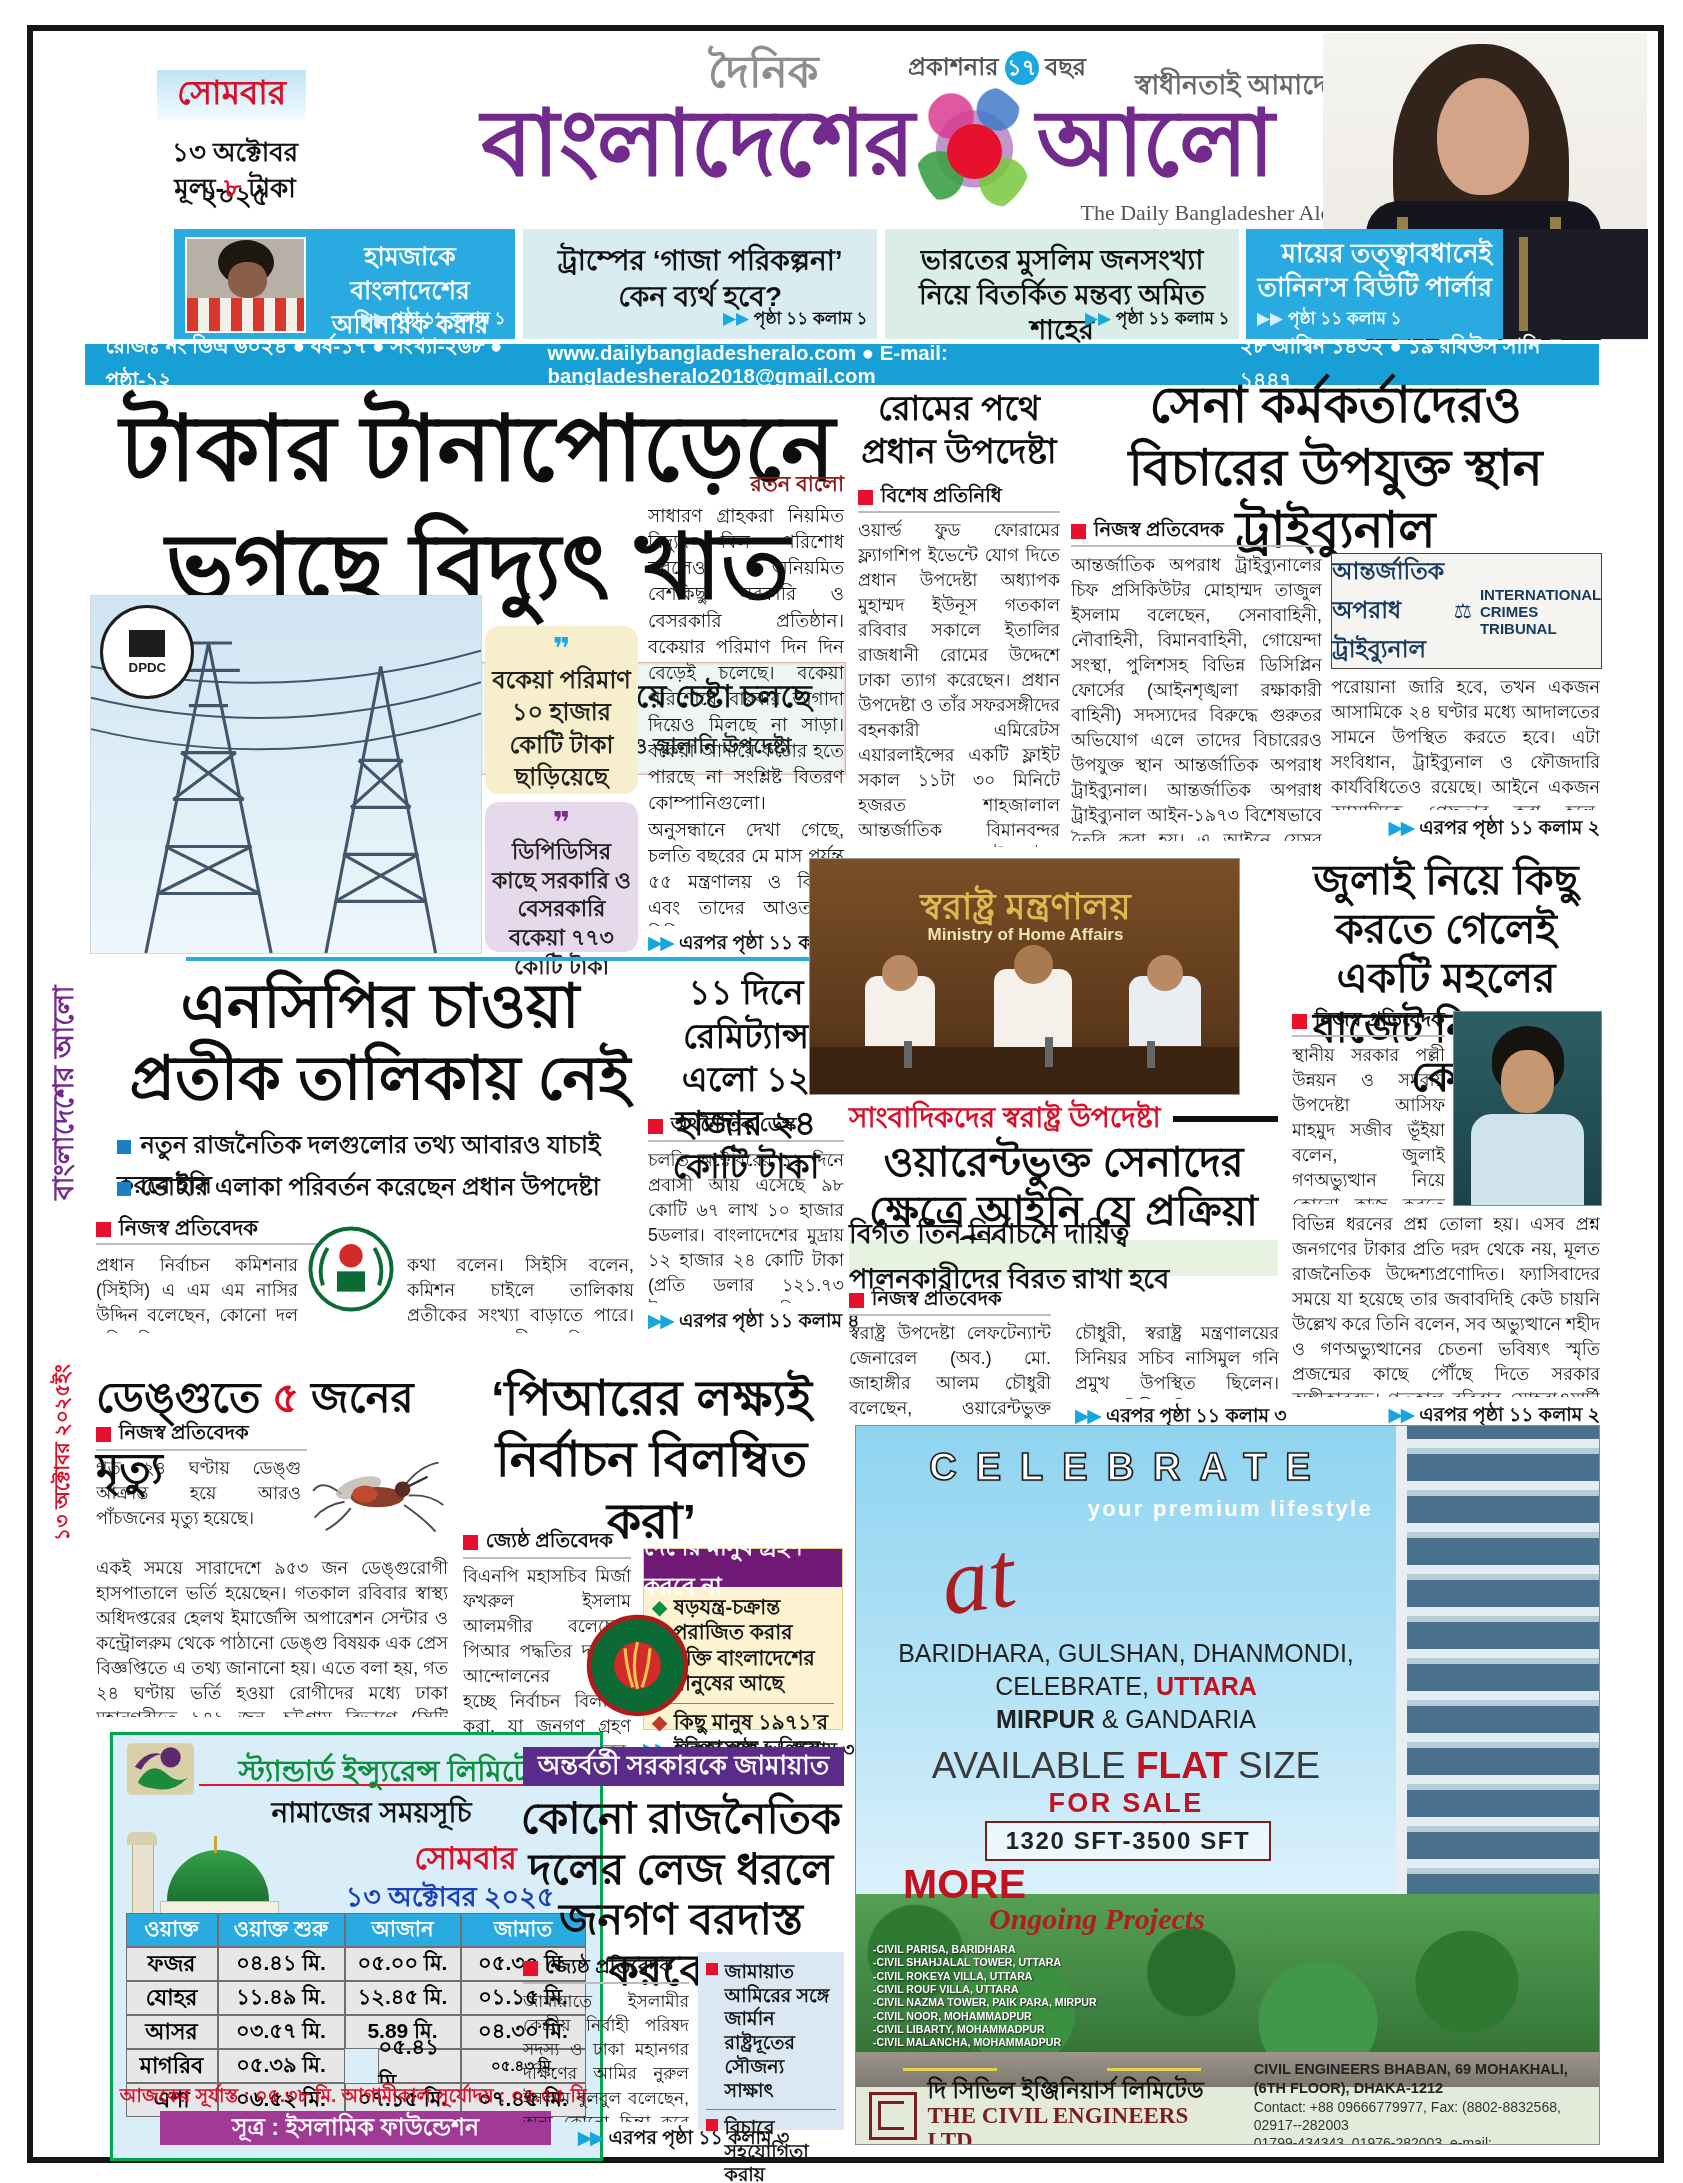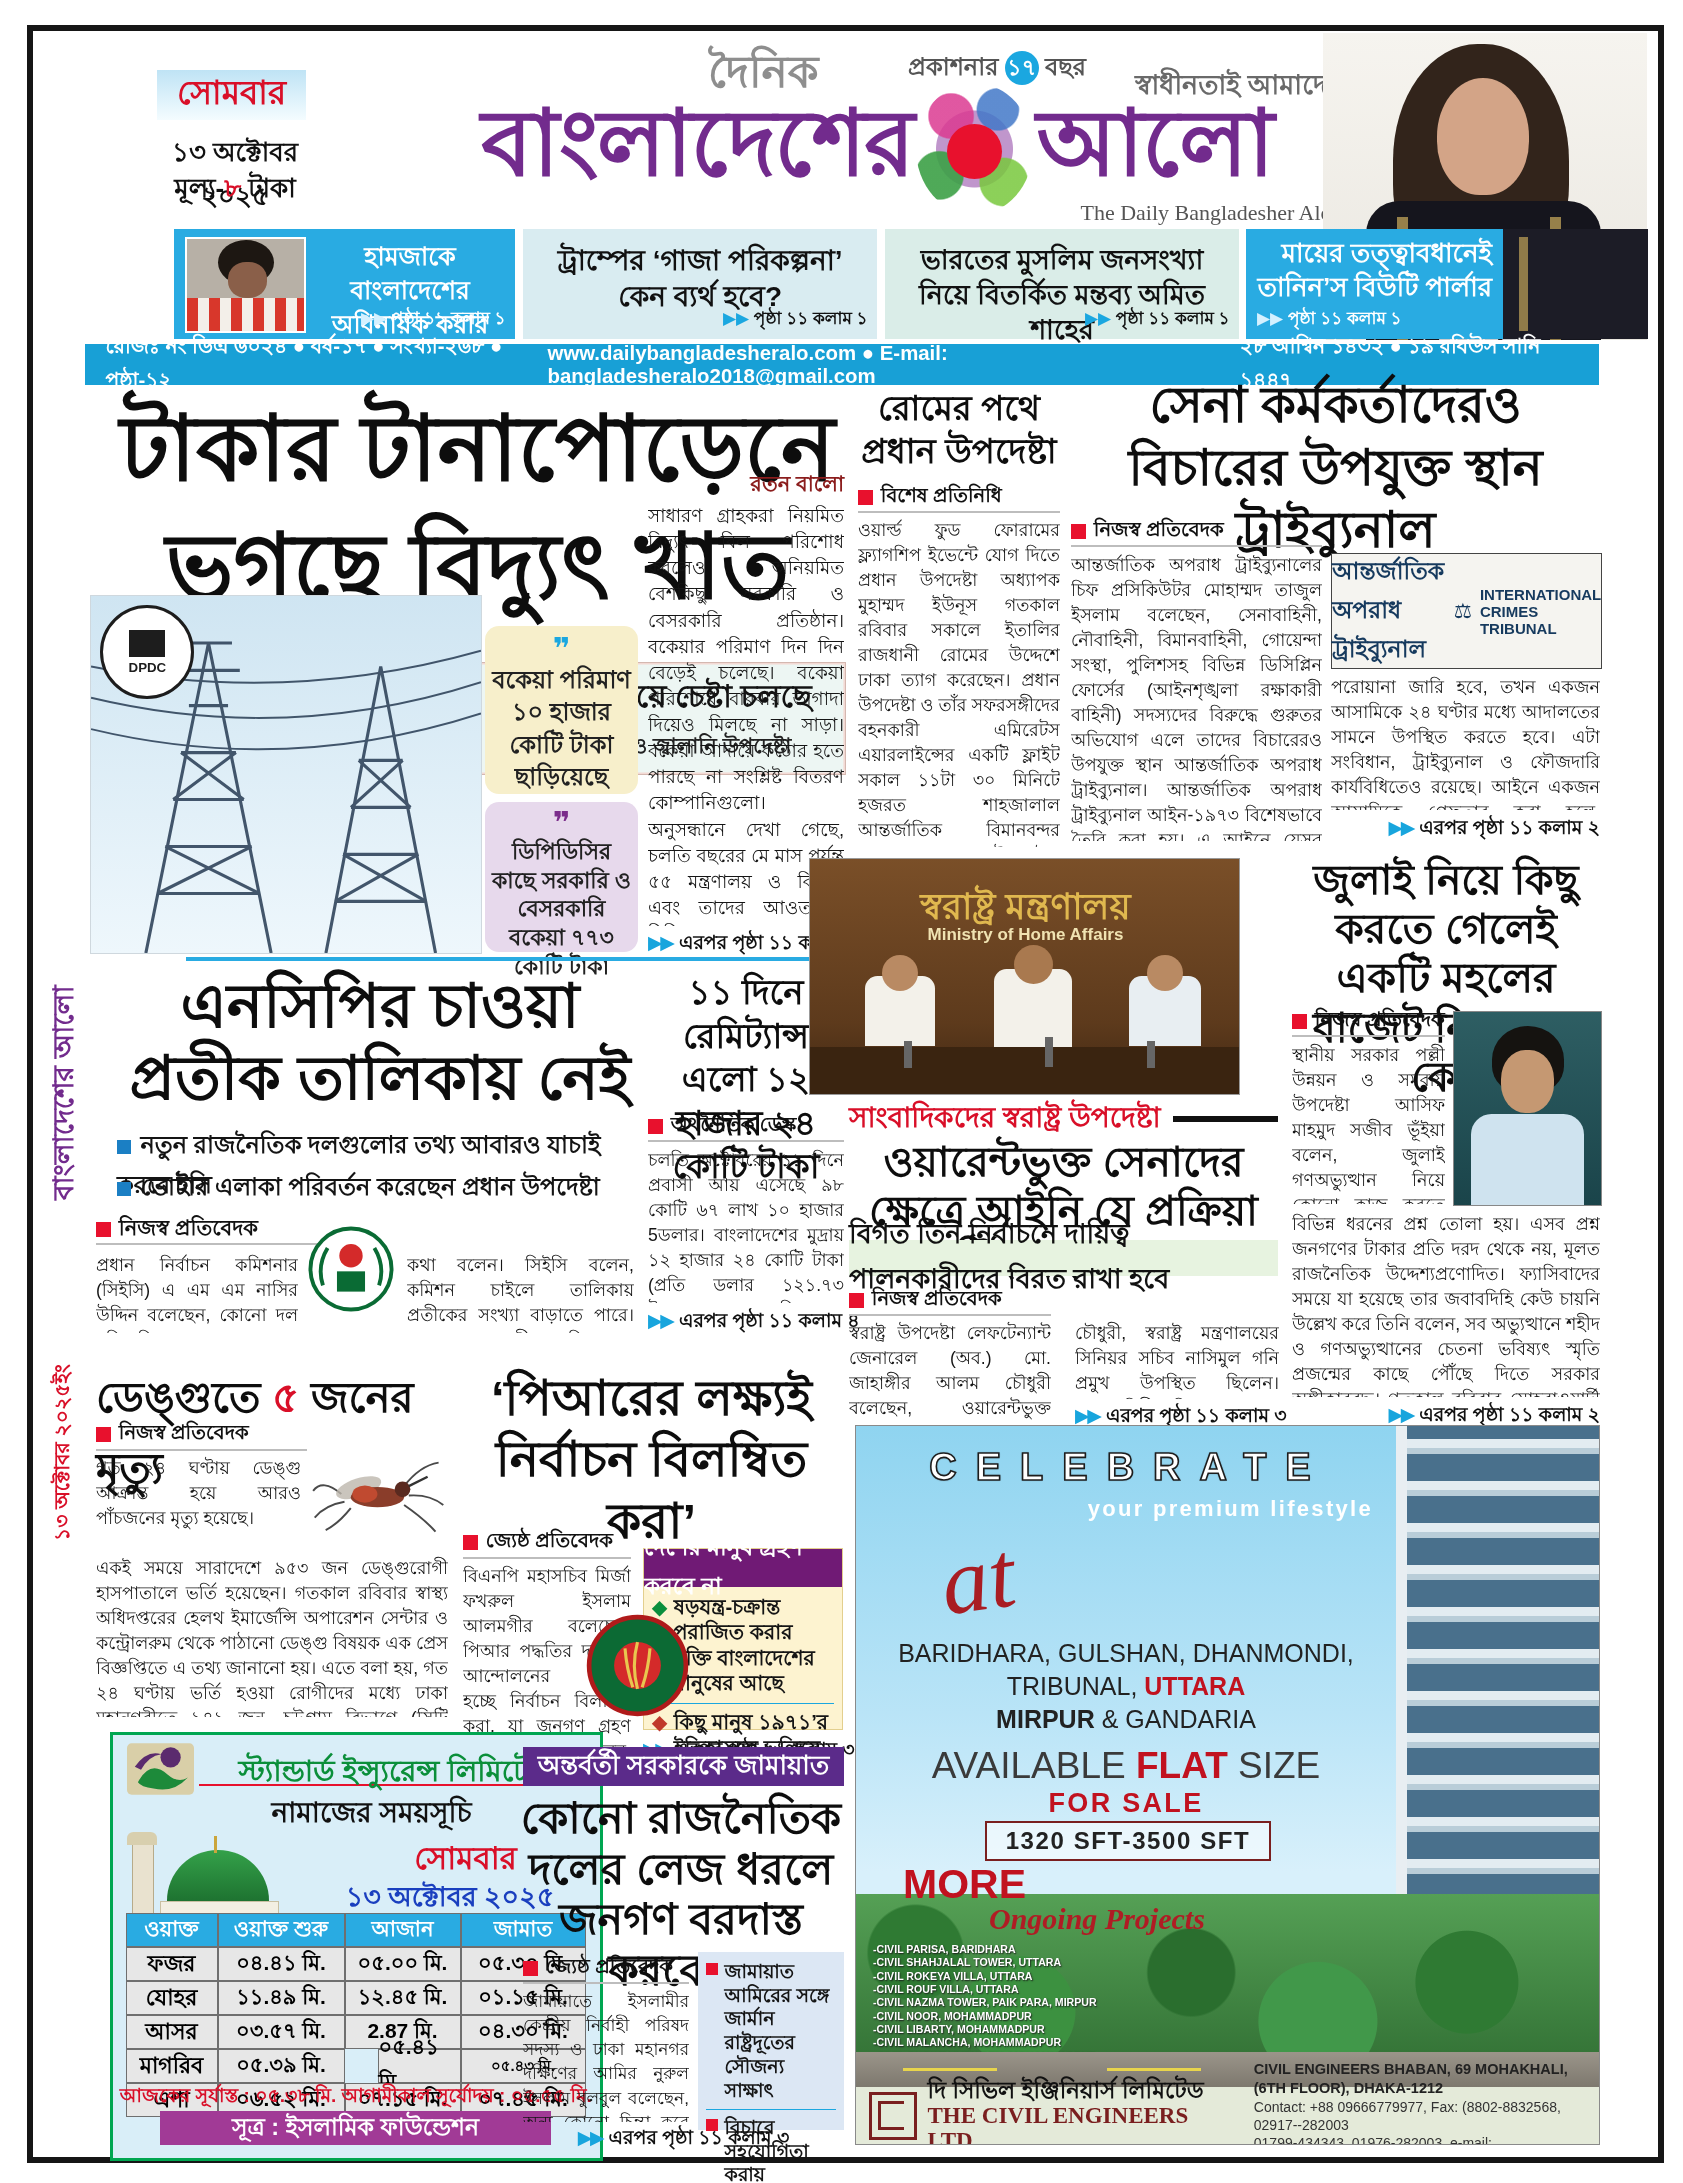--- a/index.html
+++ b/index.html
@@ -325,21 +325,21 @@
         <div class="cell" style="font-size:22px;font-weight:bold;">ফজর</div>
         <div class="cell" style="font-size:21px;">০৪.৪১ মি.</div>
         <div class="cell" style="font-size:21px;">০৫.০০ মি.</div>
         <div class="cell" style="font-size:21px;">০৫.৩০ মি.</div>
         <div class="cell" style="font-size:22px;font-weight:bold;">যোহর</div>
         <div class="cell" style="font-size:21px;">১১.৪৯ মি.</div>
         <div class="cell" style="font-size:21px;">১২.৪৫ মি.</div>
         <div class="cell" style="font-size:21px;">০১.১৫ মি.</div>
         <div class="cell" style="font-size:22px;font-weight:bold;">আসর</div>
         <div class="cell" style="font-size:21px;">০৩.৫৭ মি.</div>
-        <div class="cell" style="font-size:21px;">2.87 মি.</div>
+        <div class="cell" style="font-size:21px;">5.89 মি.</div>
         <div class="cell" style="font-size:21px;">০৪.৩০ মি.</div>
         <div class="cell" style="font-size:22px;font-weight:bold;">মাগরিব</div>
         <div class="cell" style="font-size:21px;">০৫.৩৯ মি.</div>
         <div class="cell" style="font-size:21px;margin-left:33px;">০৫.৪১ মি.</div>
         <div class="cell" style="font-size:15px;">০৫.৪৩ মি.</div>
         <div class="cell" style="font-size:22px;font-weight:bold;">এশা</div>
         <div class="cell" style="font-size:21px;">০৬.৫২ মি.</div>
         <div class="cell" style="font-size:21px;">০৭.১৫ মি.</div>
         <div class="cell" style="font-size:21px;">০৭.৪৫ মি.</div>
       </div>
@@ -368,21 +368,21 @@
       </div>
   </div>
   <div class="abs jump" style="left:523px;top:2123px;width:321px;text-align:center;"><span class="ar">▶▶</span><span>এরপর পৃষ্ঠা ১১ কলাম ৩</span></div>
 
   <div class="abs" style="left:855px;top:1425px;width:745px;height:720px;border:1.6px solid #8a8a8a;background:linear-gradient(180deg,#8fd4f0 0%,#b9e4f7 40%,#d8f0fb 62%);overflow:hidden;box-sizing:border-box;">
     <div class="abs" style="left:540px;top:0;width:205px;height:517px;background:repeating-linear-gradient(0deg,#49708c 0 27px,#b9cdd8 27px 33px,#e3ecf1 33px 42px);border-left:11px solid #e8eef2;"></div>
     <div class="abs" style="left:31px;top:20.4px;width:485px;height:47px;font-size:38px;font-weight:bold;color:#fff;letter-spacing:19px;text-align:center;-webkit-text-stroke:1.6px #1d1d1d;text-shadow:0 0 1.6px #1d1d1d;">CELEBRATE</div>
     <div class="abs" style="left:47px;top:70px;width:470px;height:28px;font-size:22px;font-weight:bold;color:#fff;text-align:right;letter-spacing:2.3px;">your premium lifestyle</div>
     <div class="abs" style="left:86px;top:92px;width:157px;height:125px;font-family:'Liberation Serif',serif;font-style:italic;font-size:94px;color:#a91d23;transform:rotate(-8deg);">at</div>
     <div class="abs" style="left:0;top:213px;width:540px;height:33px;font-size:25px;color:#222;text-align:center;">BARIDHARA, GULSHAN, DHANMONDI,</div>
-    <div class="abs" style="left:0;top:246px;width:540px;height:33px;font-size:25px;color:#222;text-align:center;"><span>TRIBUNAL, </span><span style="color:#c1121f;font-weight:bold;">UTTARA</span></div>
+    <div class="abs" style="left:0;top:246px;width:540px;height:33px;font-size:25px;color:#222;text-align:center;"><span>CELEBRATE, </span><span style="color:#c1121f;font-weight:bold;">UTTARA</span></div>
     <div class="abs" style="left:0;top:279px;width:540px;height:33px;font-size:25px;color:#222;text-align:center;"><span style="font-weight:bold;">MIRPUR</span><span> &amp; GANDARIA</span></div>
     <div class="abs" style="left:0;top:319px;width:540px;height:42px;font-size:37px;text-align:center;color:#3a3a3a;"><span style="font-weight:300;">AVAILABLE </span><span style="font-weight:800;color:#c1121f;">FLAT</span><span style="font-weight:300;"> SIZE</span></div>
     <div class="abs" style="left:0;top:362px;width:540px;height:31px;font-weight:800;font-size:27px;color:#c1121f;text-align:center;letter-spacing:2.3px;">FOR SALE</div>
     <div class="abs" style="left:129px;top:395px;width:282px;height:36px;border:2.3px solid #7a1f1f;background:rgba(255,255,255,.55);display:flex;align-items:center;justify-content:center;font-weight:bold;font-size:24px;color:#222;letter-spacing:1.6px;">1320 SFT-3500 SFT</div>
     <div class="abs" style="left:0;top:468px;width:745px;height:196px;background:
       radial-gradient(circle at 8% 30%, #2f7a33 0 47px, transparent 49px),
       radial-gradient(circle at 22% 60%, #3c9140 0 55px, transparent 56px),
       radial-gradient(circle at 45% 40%, #2a6e2e 0 43px, transparent 45px),
       radial-gradient(circle at 62% 65%, #41984a 0 59px, transparent 60px),
       radial-gradient(circle at 82% 45%, #2f7a33 0 51px, transparent 52px),

